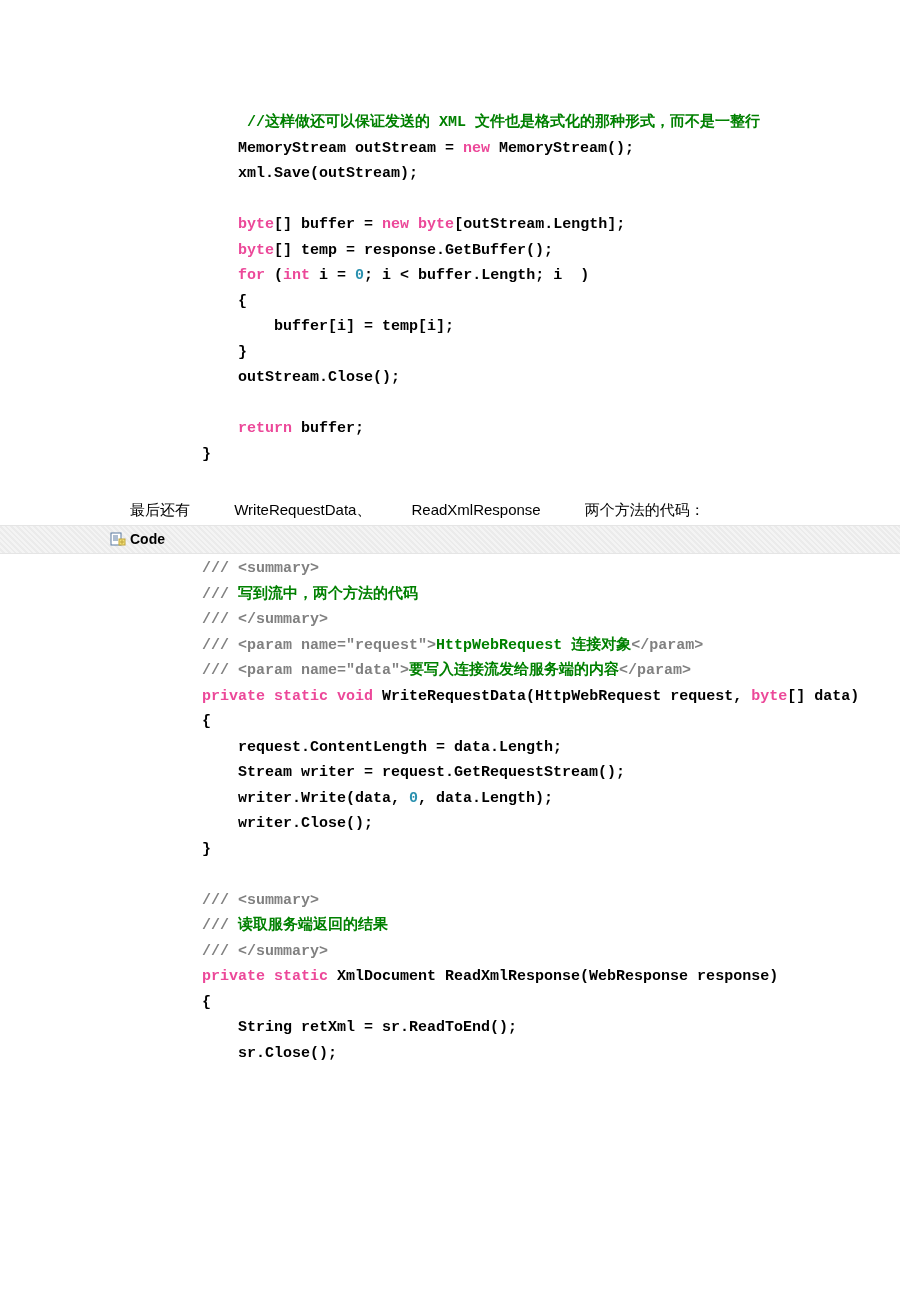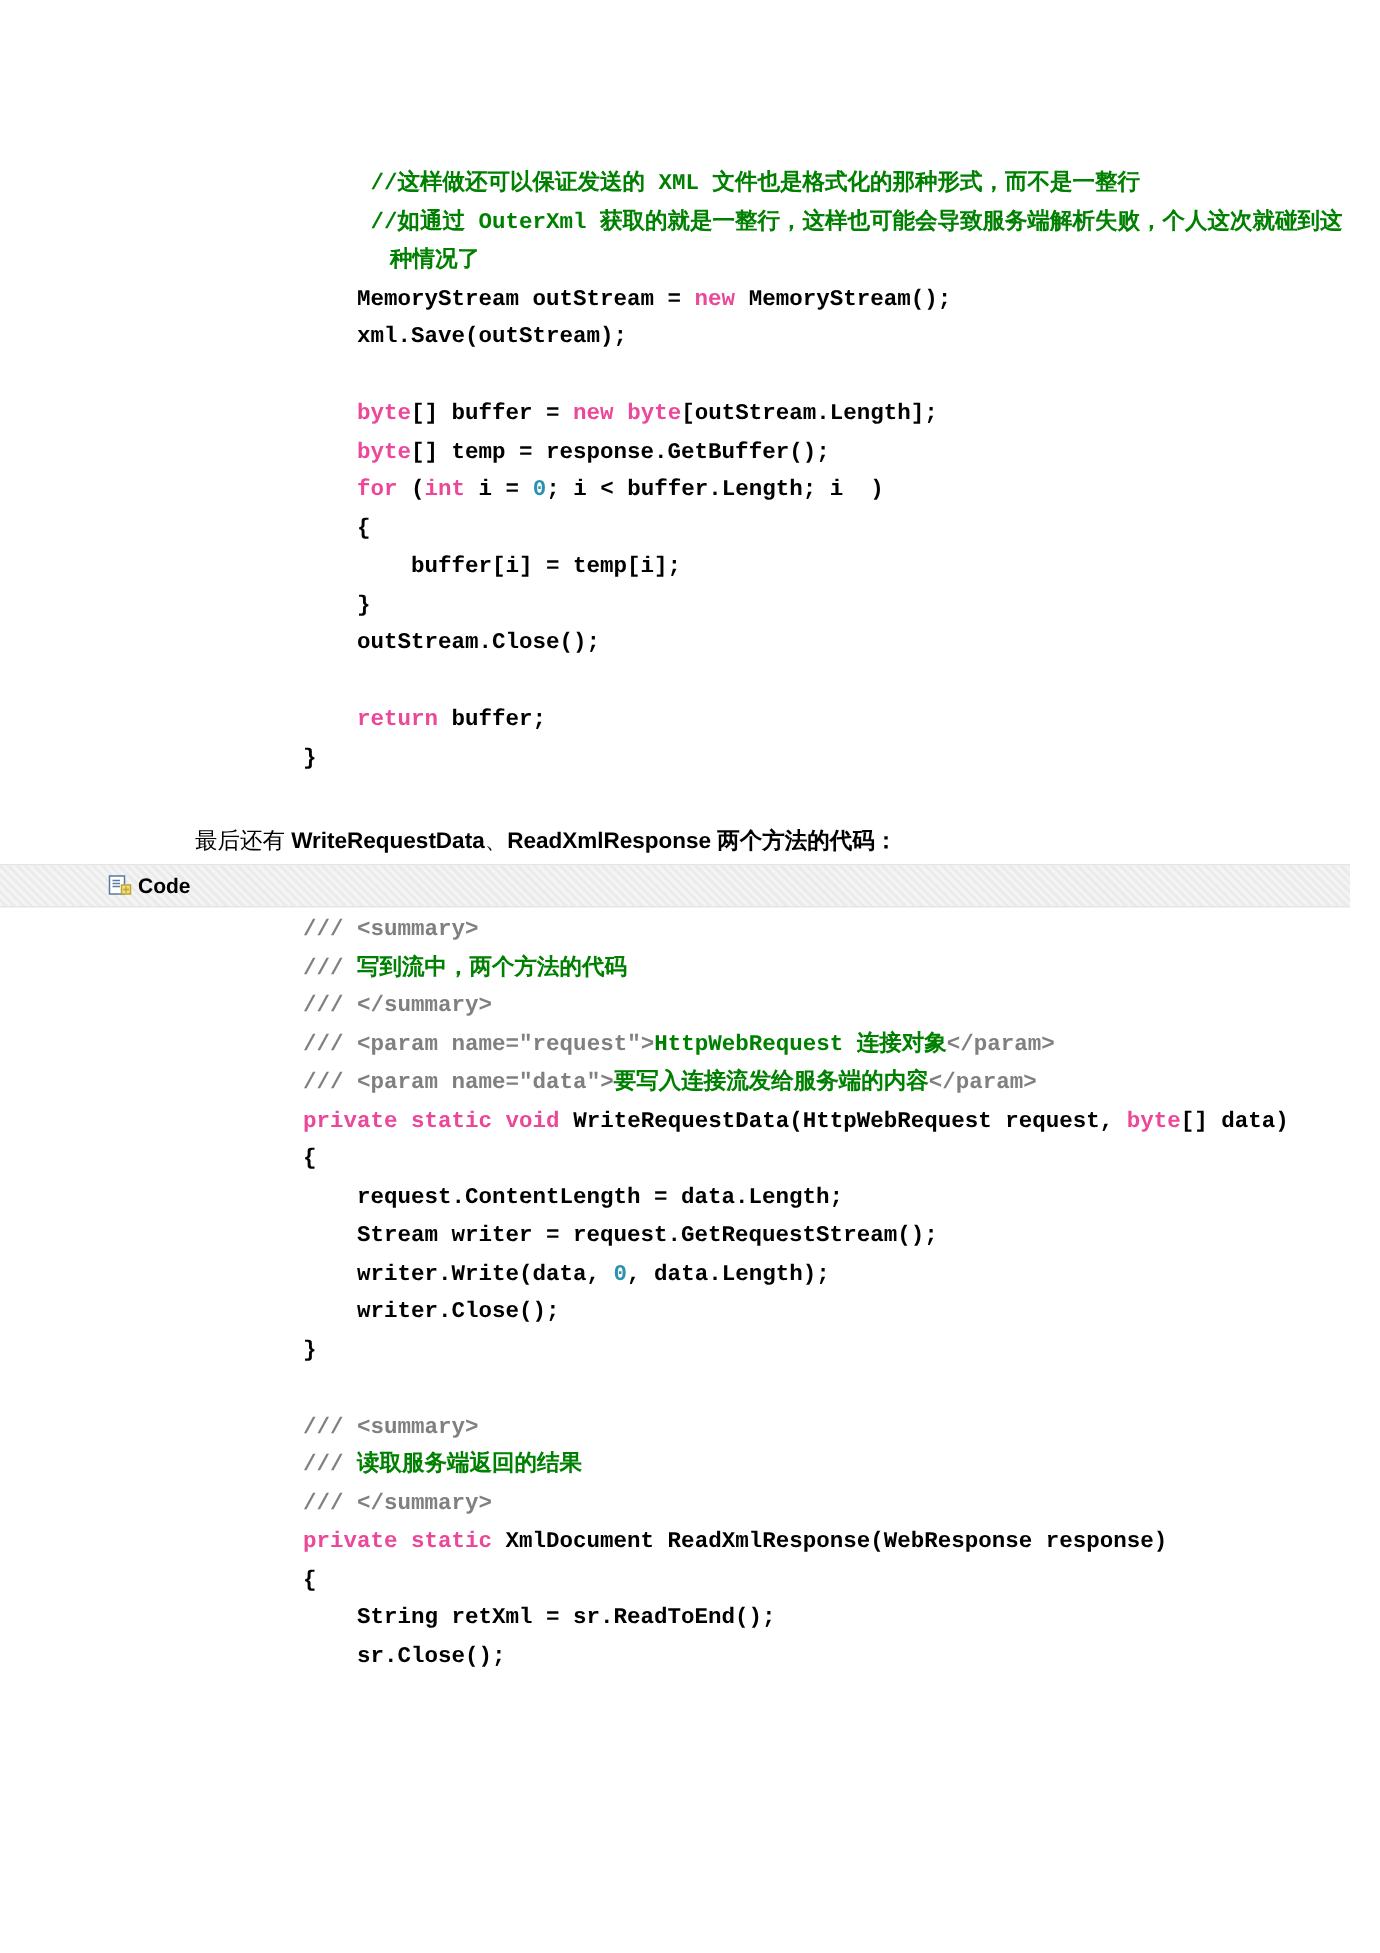--- a/index.html
+++ b/index.html
@@ -30,47 +30,47 @@
   .green   { color: #008000; }
   .blue    { color: #ec4899; }
   .teal    { color: #2b91af; }
   .heading {
     font-family: "Microsoft YaHei", "SimHei", Arial, sans-serif;
     font-size: 15px;
     color: #000;
     padding: 0 0 2px 130px;
     margin-top: 30px;
   }
-  .heading strong { font-weight: bold; }
+  .heading strong { font-weight: normal; margin-left: 40px; }
   .code-hdr {
     display: flex;
     align-items: center;
     gap: 4px;
     font-family: "Microsoft YaHei", Arial, sans-serif;
     font-weight: bold;
     font-size: 14px;
     color: #000;
-    padding: 2px 0 2px 72px;
+    padding: 2px 0 2px 110px;
     background: repeating-linear-gradient(
       45deg,
       #f4f4f4 0px, #f4f4f4 2px,
       #ebebeb 2px, #ebebeb 4px
     );
     border-top: 1px solid #e5e5e5;
     border-bottom: 1px solid #e5e5e5;
     margin-bottom: 2px;
   }
   .code-hdr svg { flex-shrink: 0; }
 </style>
 </head>
 <body>
 
 <div class="content">
 
-<pre><div class="wrap-line"><span class="green">             //这样做还可以保证发送的 XML 文件也是格式化的那种形式，而不是一整行</span></div><div class="wrap-line"><span class="green">             //如通过 OuterXml 获取的就是一整行，这样也可能会导致服务端解析失败，个人这次就碰到这种情况了</span></div><span>            MemoryStream outStream = </span><span class="blue">new</span><span> MemoryStream();</span>
+<pre><div class="wrap-line"><span class="green">             //这样做还可以保证发送的 XML 文件也是格式化的那种形式，而不是一整行</span></div><span>            MemoryStream outStream = </span><span class="blue">new</span><span> MemoryStream();</span>
 <span>            xml.Save(outStream);</span>
 <span></span>
 <span>            </span><span class="blue">byte</span><span>[] buffer = </span><span class="blue">new</span><span> </span><span class="blue">byte</span><span>[outStream.Length];</span>
 <span>            </span><span class="blue">byte</span><span>[] temp = response.GetBuffer();</span>
 <span>            </span><span class="blue">for</span><span> (</span><span class="blue">int</span><span> i = </span><span class="teal">0</span><span>; i &lt; buffer.Length; i  )</span>
 <span>            {</span>
 <span>                buffer[i] = temp[i];</span>
 <span>            }</span>
 <span>            outStream.Close();</span>
 <span></span>

